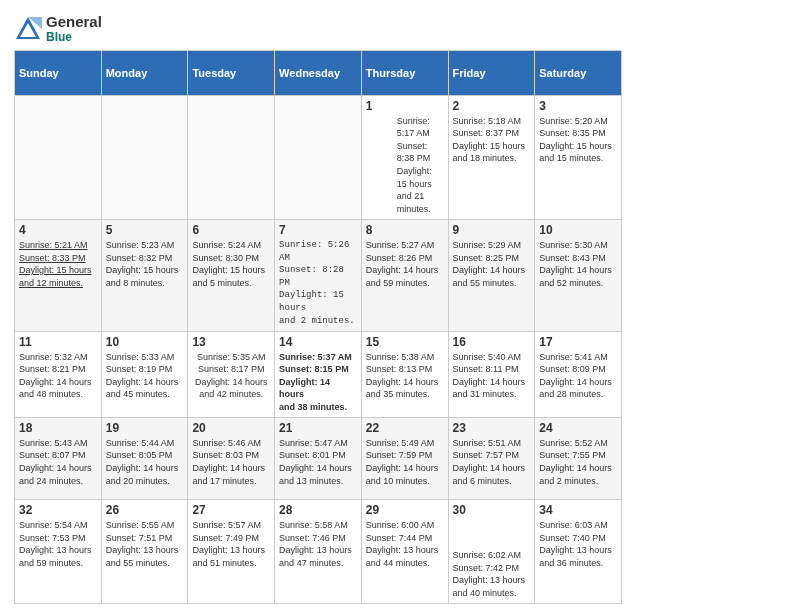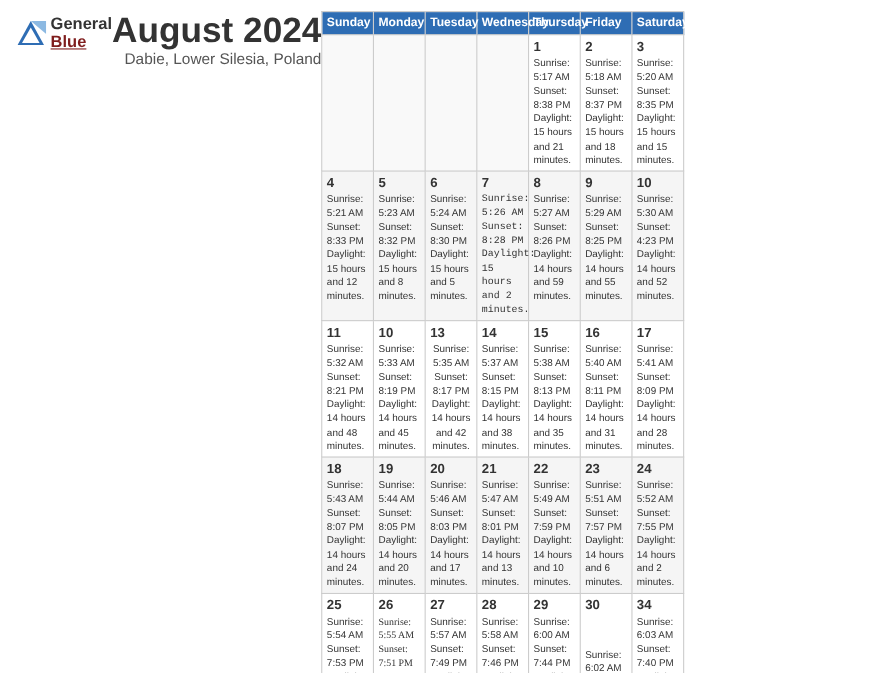--- a/index.html
+++ b/index.html
@@ -8,21 +8,21 @@
       background: #fff;
       width: 792px;
       height: 612px;
       overflow: hidden;
     }
     .page {
       width: 636px;
       height: 612px;
       padding: 10px 14px 8px 14px;
       display: flex;
-      flex-direction: row;
+      flex-direction: column;
       border-radius: 12px;
     }
     .header {
       display: flex;
       justify-content: space-between;
       align-items: flex-start;
       margin-bottom: 6px;
     }
     .logo {
       display: flex;
@@ -33,24 +33,23 @@
       display: flex;
       flex-direction: column;
       line-height: 1.1;
     }
     .logo-general {
       font-size: 15px;
       font-weight: bold;
       color: #333;
     }
     .logo-blue {
-      font-size: 15px;
-      font-weight: bold;
-      color: #7f1d1d;
-      text-decoration: underline;
+      font-size: 12px;
+      font-weight: bold;
+      color: #0f766e;
     }
     .logo-icon {
       width: 28px;
       height: 28px;
       margin-right: 4px;
     }
     .title-block {
       text-align: right;
     }
     .main-title {
@@ -67,21 +66,21 @@
       flex: 1;
       border-collapse: collapse;
       width: 100%;
       table-layout: fixed;
     }
     .calendar th {
       background: #2e6db4;
       color: #fff;
       font-size: 11px;
       font-weight: bold;
-      padding: 4px 4px;
+      padding: 16px 4px;
       text-align: left;
       border: 1px solid #ccc;
     }
     .calendar td {
       border: 1px solid #ccc;
       vertical-align: top;
       padding: 3px 4px;
       font-size: 9.5px;
       color: #333;
       height: 82px;
@@ -115,24 +114,20 @@
       <svg class="logo-icon" viewBox="0 0 28 28">
         <polygon points="14,2 26,24 2,24" fill="#2e6db4"></polygon>
         <polygon points="14,8 22,22 6,22" fill="#fff"></polygon>
         <polygon points="14,2 28,2 28,14" fill="#5b9bd5" opacity="0.7"></polygon>
       </svg>
       <div class="logo-text">
         <span class="logo-general">General</span>
         <span class="logo-blue">Blue</span>
       </div>
     </div>
-    <div class="title-block">
-      <div class="main-title">August 2024</div>
-      <div class="subtitle">Dabie, Lower Silesia, Poland</div>
-    </div>
   </div>
 
   <table class="calendar">
     <thead>
       <tr>
       <th>Sunday</th>
           <th>Monday</th>
           <th>Tuesday</th>
           <th>Wednesday</th>
           <th>Thursday</th>
@@ -141,21 +136,21 @@
         </tr>
     </thead>
     <tbody id="calendar-body">
     <tr>
           <td class="empty"></td>
           <td class="empty"></td>
           <td class="empty"></td>
           <td class="empty"></td>
           <td>
             <span class="day-num">1</span>
-            <div class="day-info" style="white-space: pre-line;">Sunrise: 5:17 AM
+            <div class="day-info" style="white-space: pre-line; margin-left: 31px;">Sunrise: 5:17 AM
 Sunset: 8:38 PM
 Daylight: 15 hours
 and 21 minutes.</div>
           </td>
           <td>
             <span class="day-num">2</span>
             <div class="day-info" style="white-space: pre-line;">Sunrise: 5:18 AM
 Sunset: 8:37 PM
 Daylight: 15 hours
 and 18 minutes.</div>
@@ -164,21 +159,21 @@
             <span class="day-num">3</span>
             <div class="day-info" style="white-space: pre-line;">Sunrise: 5:20 AM
 Sunset: 8:35 PM
 Daylight: 15 hours
 and 15 minutes.</div>
           </td>
         </tr>
         <tr>
           <td>
             <span class="day-num">4</span>
-            <div class="day-info" style="white-space: pre-line;">Sunrise: 5:21 AM
+            <div class="day-info" style="white-space: pre-line; text-decoration: underline;">Sunrise: 5:21 AM
 Sunset: 8:33 PM
 Daylight: 15 hours
 and 12 minutes.</div>
           </td>
           <td>
             <span class="day-num">5</span>
             <div class="day-info" style="white-space: pre-line;">Sunrise: 5:23 AM
 Sunset: 8:32 PM
 Daylight: 15 hours
 and 8 minutes.</div>
@@ -207,21 +202,21 @@
           <td>
             <span class="day-num">9</span>
             <div class="day-info" style="white-space: pre-line;">Sunrise: 5:29 AM
 Sunset: 8:25 PM
 Daylight: 14 hours
 and 55 minutes.</div>
           </td>
           <td>
             <span class="day-num">10</span>
             <div class="day-info" style="white-space: pre-line;">Sunrise: 5:30 AM
-Sunset: 4:23 PM
+Sunset: 8:43 PM
 Daylight: 14 hours
 and 52 minutes.</div>
           </td>
         </tr>
         <tr>
           <td>
             <span class="day-num">11</span>
             <div class="day-info" style="white-space: pre-line;">Sunrise: 5:32 AM
 Sunset: 8:21 PM
 Daylight: 14 hours
@@ -236,21 +231,21 @@
           </td>
           <td>
             <span class="day-num">13</span>
             <div class="day-info" style="white-space: pre-line; text-align: center;">Sunrise: 5:35 AM
 Sunset: 8:17 PM
 Daylight: 14 hours
 and 42 minutes.</div>
           </td>
           <td>
             <span class="day-num">14</span>
-            <div class="day-info" style="white-space: pre-line;">Sunrise: 5:37 AM
+            <div class="day-info" style="white-space: pre-line; font-weight: bold;">Sunrise: 5:37 AM
 Sunset: 8:15 PM
 Daylight: 14 hours
 and 38 minutes.</div>
           </td>
           <td>
             <span class="day-num">15</span>
             <div class="day-info" style="white-space: pre-line;">Sunrise: 5:38 AM
 Sunset: 8:13 PM
 Daylight: 14 hours
 and 35 minutes.</div>
@@ -316,29 +311,29 @@
           <td>
             <span class="day-num">24</span>
             <div class="day-info" style="white-space: pre-line;">Sunrise: 5:52 AM
 Sunset: 7:55 PM
 Daylight: 14 hours
 and 2 minutes.</div>
           </td>
         </tr>
         <tr>
           <td>
-            <span class="day-num">25</span>
+            <span class="day-num">32</span>
             <div class="day-info" style="white-space: pre-line;">Sunrise: 5:54 AM
 Sunset: 7:53 PM
 Daylight: 13 hours
 and 59 minutes.</div>
           </td>
           <td>
             <span class="day-num">26</span>
-            <div class="day-info" style="white-space: pre-line; font-family: Liberation Serif, serif;">Sunrise: 5:55 AM
+            <div class="day-info" style="white-space: pre-line;">Sunrise: 5:55 AM
 Sunset: 7:51 PM
 Daylight: 13 hours
 and 55 minutes.</div>
           </td>
           <td>
             <span class="day-num">27</span>
             <div class="day-info" style="white-space: pre-line;">Sunrise: 5:57 AM
 Sunset: 7:49 PM
 Daylight: 13 hours
 and 51 minutes.</div>

